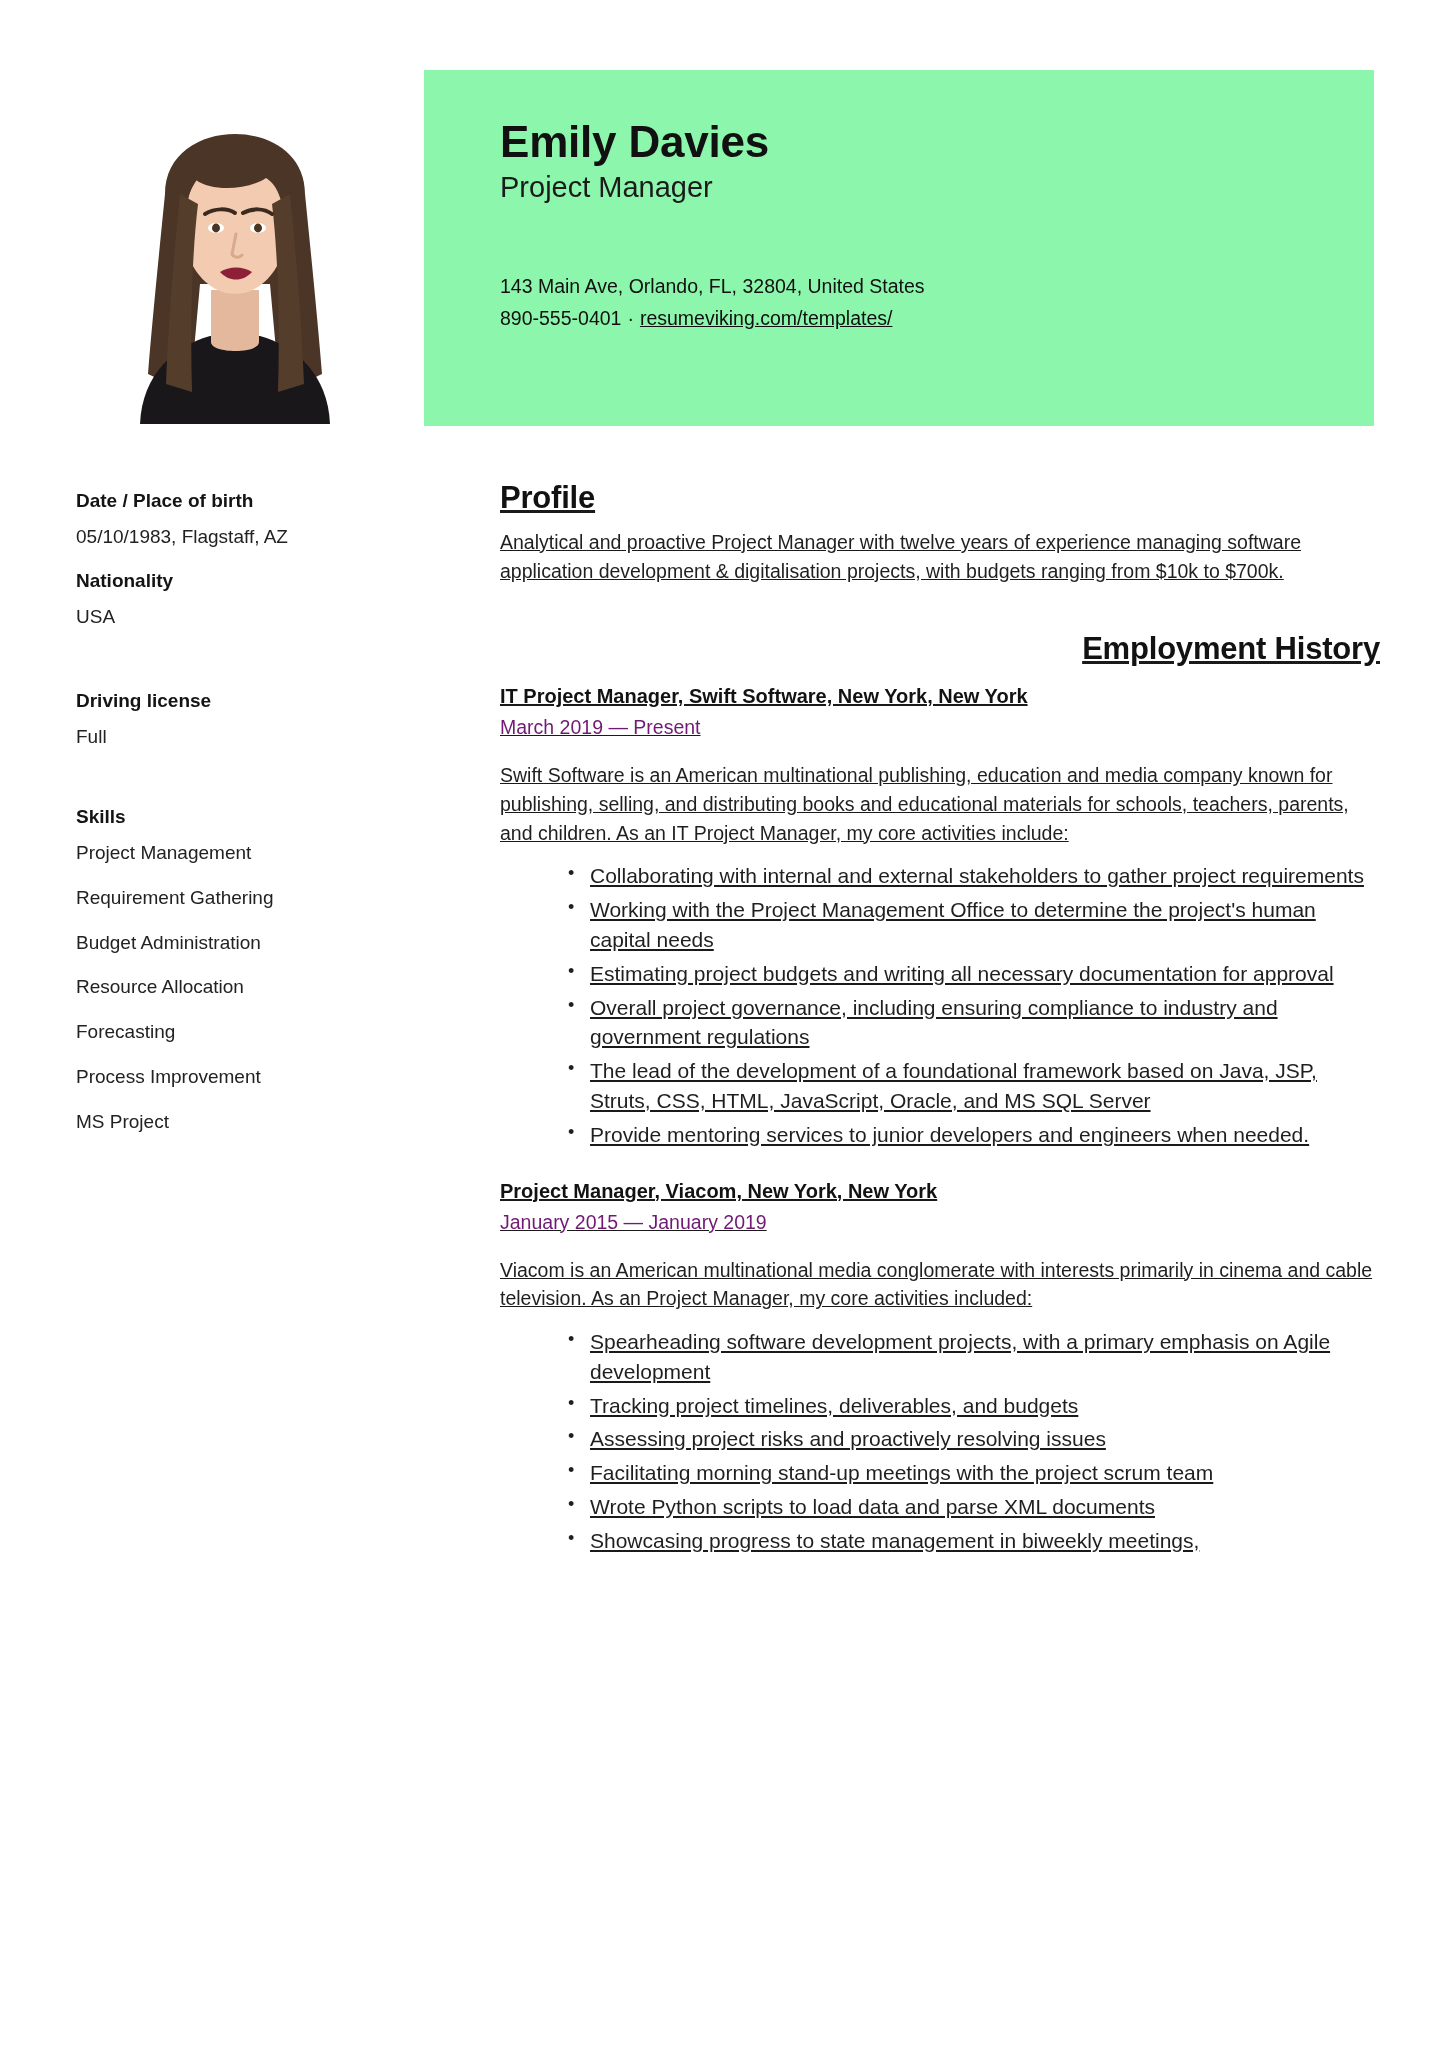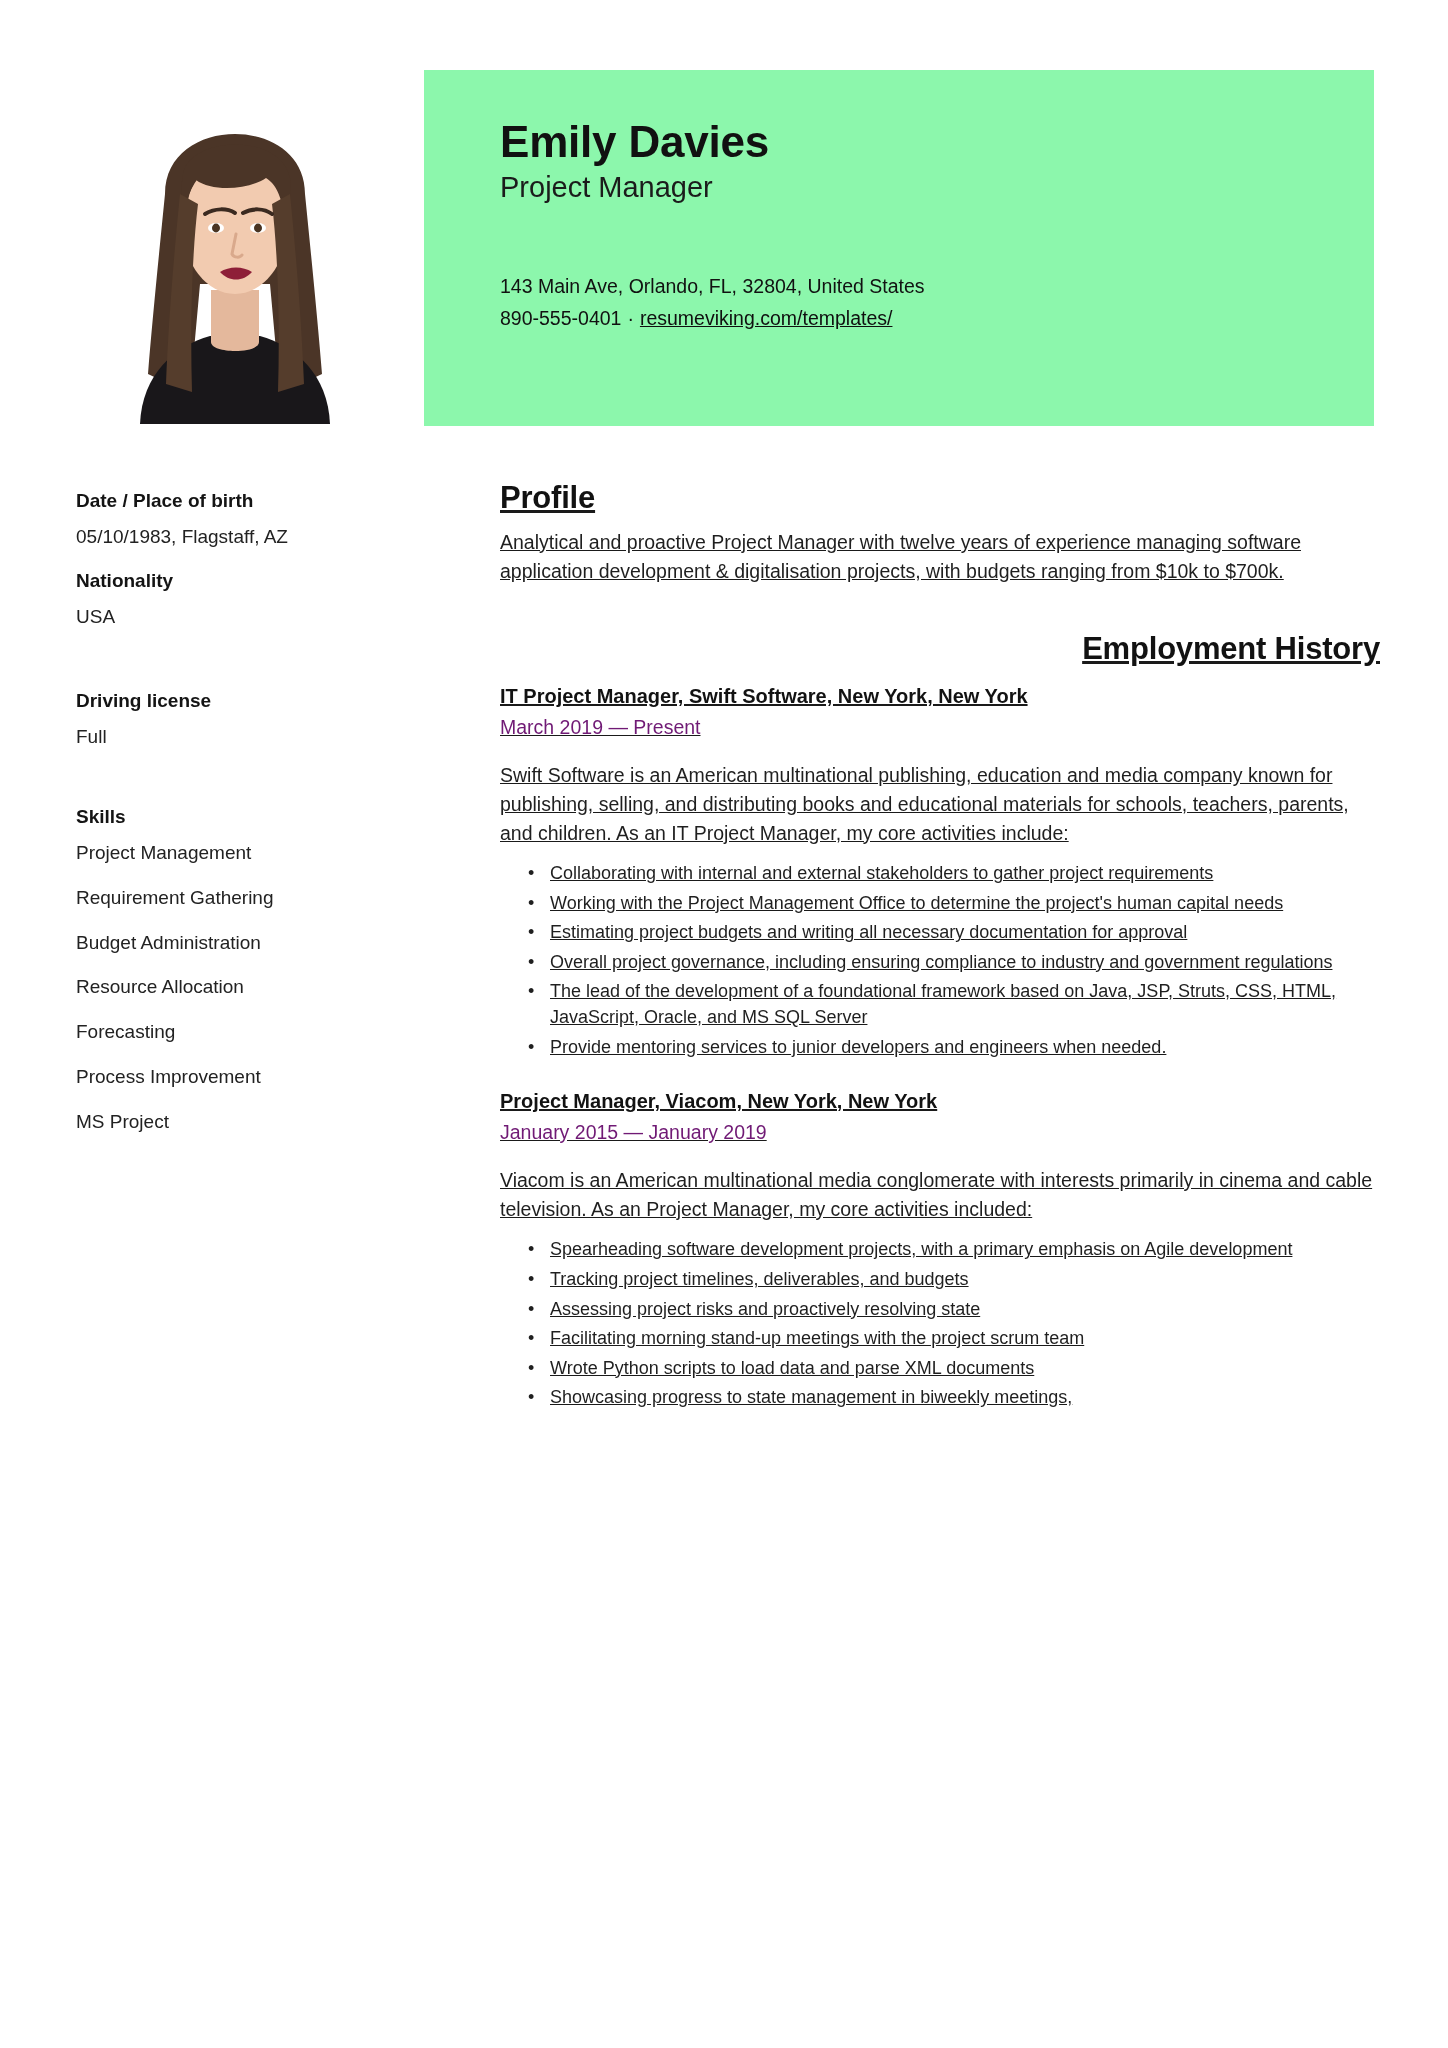--- a/index.html
+++ b/index.html
@@ -145,25 +145,26 @@
     line-height: 1.47;
     color: #1f1f1f;
     margin: 0 0 14px 0;
   }
   ul.bullets {
     margin: 0 0 30px 0;
     padding-left: 50px;
     list-style: none;
   }
   ul.bullets li {
-    font-size: 18px;
+    font-size: 21px;
     line-height: 1.42;
     color: #1f1f1f;
     margin-bottom: 4px;
     position: relative;
+    margin-left: 40px;
   }
   ul.bullets li:before {
     content: "\2022";
     position: absolute;
     left: -22px;
     top: 0;
     font-size: 18px;
     color: #1f1f1f;
   }
   .job-block-2 { margin-top: 8px; }
@@ -264,21 +265,21 @@
       </ul>
     </div>
 
     <div class="job-block-2">
       <div class="job-head">Project Manager, Viacom, New York, New York</div>
       <div class="job-dates">January 2015 — January 2019</div>
       <p class="job-desc">Viacom is an American multinational media conglomerate with interests primarily in cinema and cable television. As an Project Manager, my core activities included:</p>
       <ul class="bullets">
         <li>Spearheading software development projects, with a primary emphasis on Agile development</li>
         <li>Tracking project timelines, deliverables, and budgets</li>
-        <li>Assessing project risks and proactively resolving state</li>
+        <li>Assessing project risks and proactively resolving issues</li>
         <li>Facilitating morning stand-up meetings with the project scrum team</li>
         <li>Wrote Python scripts to load data and parse XML documents</li>
         <li>Showcasing progress to state management in biweekly meetings,</li>
       </ul>
     </div>
 
   </div>
 </div>
 
 </body></html>

